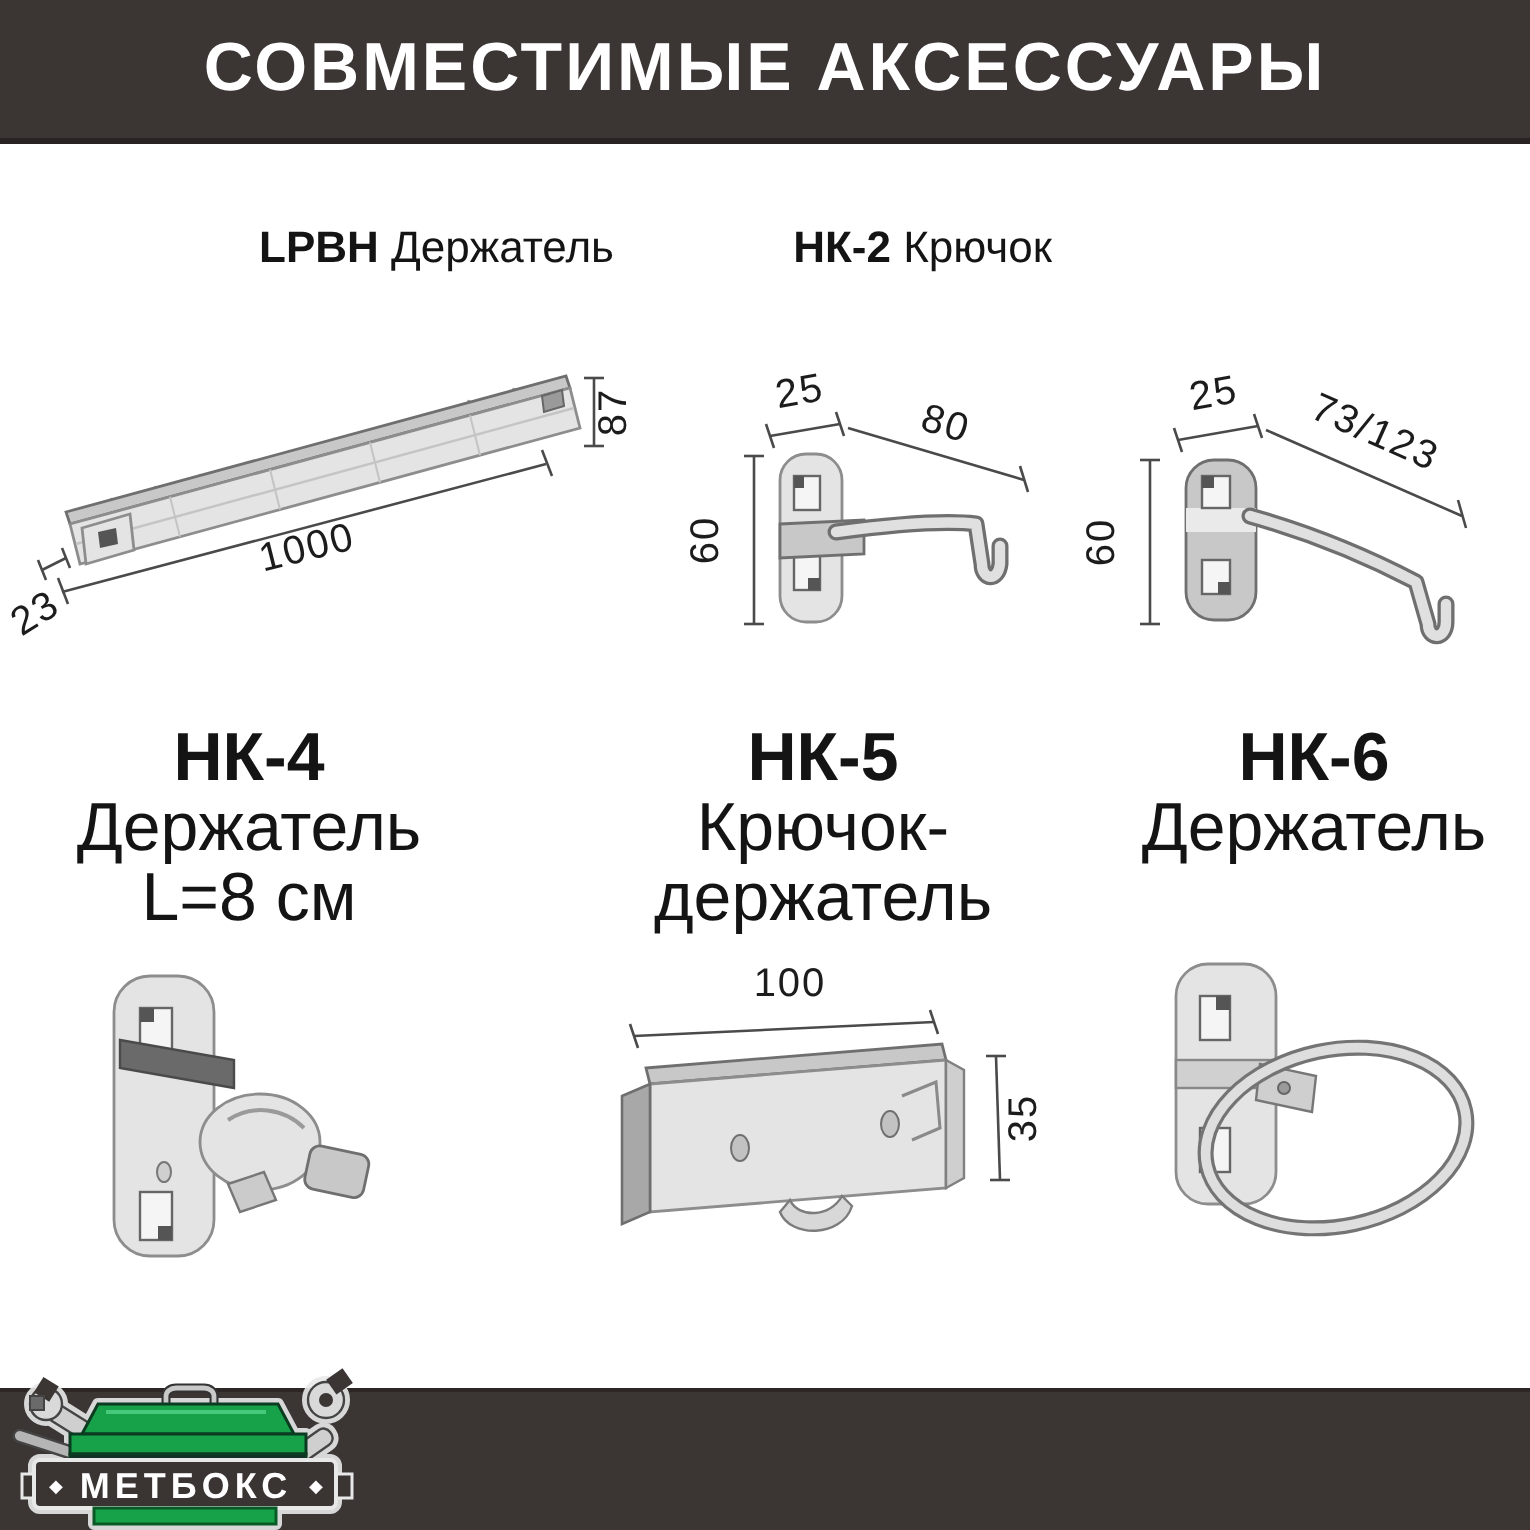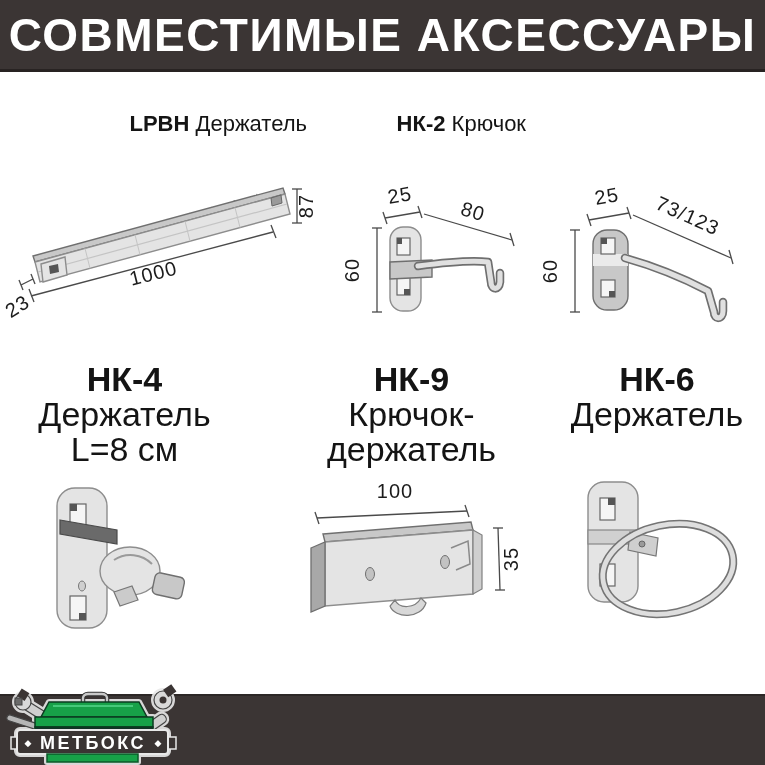--- a/index.html
+++ b/index.html
@@ -1,21 +1,21 @@
 <!DOCTYPE html>
 <html><head>
 <meta charset="utf-8">
 <style>
   html,body{margin:0;padding:0;background:#fff;}
   .canvas{position:relative;width:765px;height:765px;background:#ffffff;overflow:hidden;
           font-family:"Liberation Sans",sans-serif;}
   .bar{position:absolute;left:0;width:765px;background:#3b3534;}
   .bar.header{top:0;height:69px;border-bottom:3px solid #282322;display:flex;align-items:center;justify-content:center;}
   .bar.footer{top:694px;height:71px;border-top:2px solid #2c2726;}
-  .htitle{color:#ffffff;font-weight:bold;font-size:46px;letter-spacing:1.5px;white-space:nowrap;}
+  .htitle{color:#ffffff;font-weight:bold;font-size:34px;letter-spacing:1.5px;white-space:nowrap;}
   .ptitle{position:absolute;text-align:center;color:#141414;}
   .ptitle .code{font-weight:bold;}
   .r1{font-size:22px;line-height:28px;text-align:right;}
   .r2{font-size:34px;line-height:35px;}
   svg.draw{position:absolute;overflow:visible;}
   svg text.dim{font-size:20px;fill:#1c1c1c;letter-spacing:1px;}
   .dl{stroke:#4a4a4a;stroke-width:1.3;}
   .part{fill:#e4e4e4;stroke:#8d8d8d;stroke-width:1.4;}
   .part-dk{fill:#c8c8c8;stroke:#6f6f6f;stroke-width:1.4;}
   .slot{fill:#f5f5f5;stroke:#666;stroke-width:1.2;}
@@ -150,21 +150,21 @@
     </g>
   </svg>
 
   <div class="ptitle r2" style="left:7px;top:362px;width:235px;">
     <div><span class="code">НК-4</span>
          <span>Держатель</span></div>
     <div>L=8 см</div>
   </div>
 
   <div class="ptitle r2" style="left:294px;top:362px;width:235px;">
-    <div class="code">НК-9</div>
+    <div class="code">НК-5</div>
     <div>Крючок-держатель</div>
   </div>
 
   <div class="ptitle r2" style="left:557px;top:362px;width:200px;">
     <div class="code">НК-6</div>
     <div>Держатель</div>
   </div>
 
   <svg class="draw" style="left:30px;top:468px;" width="195" height="172" viewBox="0 0 195 172">
     <rect class="part" x="27" y="20" width="50" height="140" rx="18"></rect>

